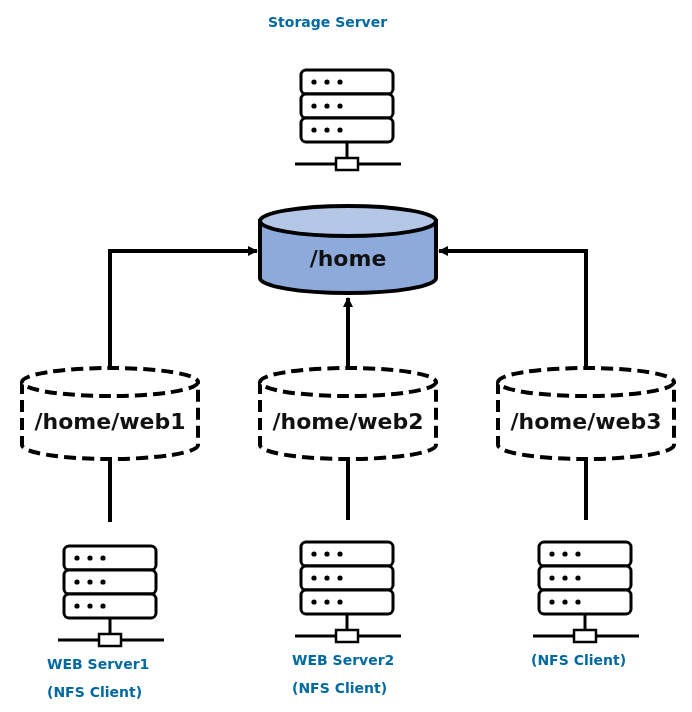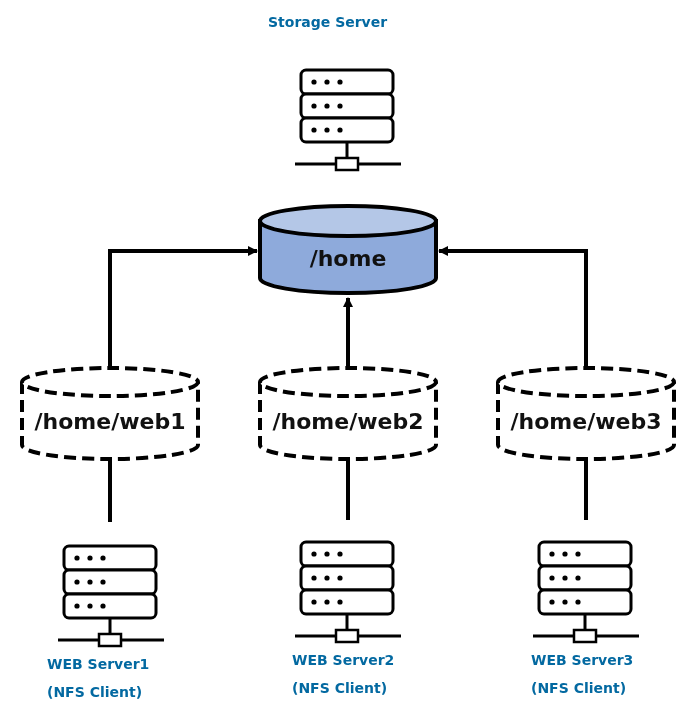--- a/index.html
+++ b/index.html
@@ -89,15 +89,14 @@
 
 <div class="lbl" style="left:47px; top:650px;">
   <div>WEB Server1</div>
   <div>(NFS Client)</div>
 </div>
 <div class="lbl" style="left:292px; top:646px;">
   <div>WEB Server2</div>
   <div>(NFS Client)</div>
 </div>
 <div class="lbl" style="left:531px; top:646px;">
-  <div>WEB Server3</div>
   <div>(NFS Client)</div>
 </div>
 
 </body></html>

